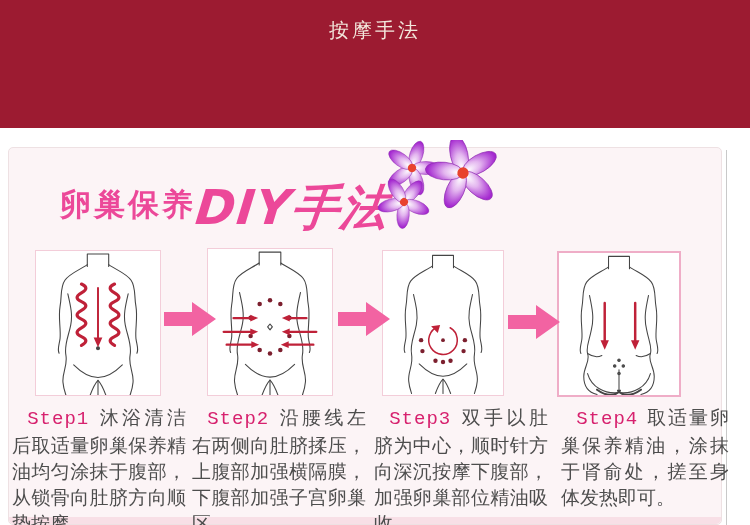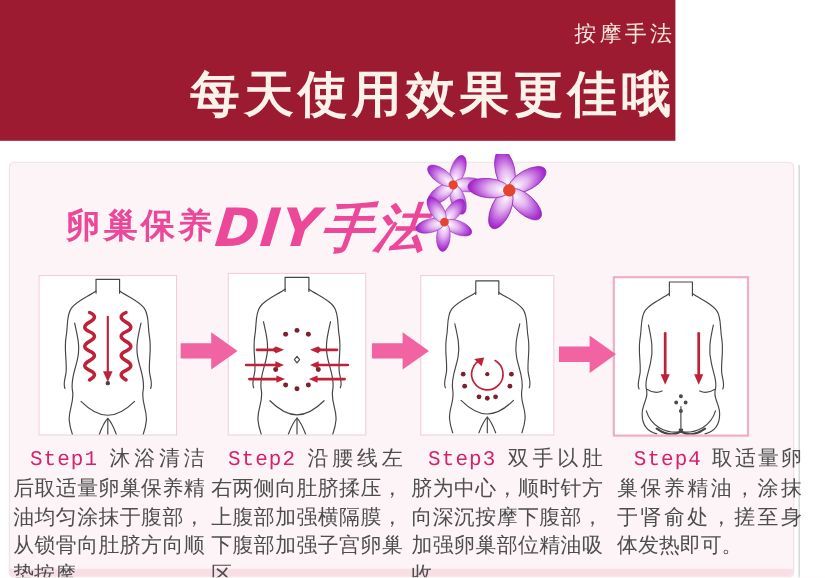--- a/index.html
+++ b/index.html
@@ -1,20 +1,20 @@
 <!DOCTYPE html>
 <html><head>
 <meta charset="utf-8">
 <style>
   html,body{margin:0;padding:0;background:#ffffff;}
   .page{position:relative;width:750px;height:525px;overflow:hidden;background:#ffffff;
         font-family:"DejaVu Sans","Liberation Sans",sans-serif;}
 
   
-  .banner{position:absolute;left:0;top:0;width:614px;height:128px;background:#9c1b31;text-align:right;}
+  .banner{position:absolute;left:0;top:0;width:750px;height:128px;background:#9c1b31;text-align:center;}
   .banner-sub{margin-top:17px;font-size:20px;letter-spacing:3px;color:#f3e7dc;font-weight:500;}
   .banner-title{margin-top:12px;font-size:45px;font-weight:bold;letter-spacing:4px;color:#fbf3ea;}
 
   
   .panel{position:absolute;left:8px;top:147px;width:714px;height:378px;background:#fcf4f6;
          border:1px solid #eee1e3;border-radius:5px;box-sizing:border-box;}
   .panel-strip{position:absolute;left:0;bottom:0;width:100%;height:7px;background:#f8dfe6;border-radius:0 0 5px 5px;}
   .vline{position:absolute;left:726px;top:150px;width:1px;height:375px;background:#c9c9c9;}
 
   
@@ -49,21 +49,20 @@
   .redf{fill:#bf2138;stroke:none;}
   .dot{fill:#7c1f2e;stroke:none;}
 </style>
 </head>
 <body>
 
 <div class="page">
 
   <header class="banner">
     <div class="banner-sub">按摩手法</div>
-    <div class="banner-title">每天使用效果更佳哦</div>
   </header>
 
   <section class="panel">
     <span class="panel-strip"></span>
   </section>
   <span class="vline"></span>
 
   <h1 class="panel-title">
     <span class="t-cn">卵巢保养</span>
     <span class="t-diy">DIY手法</span>

